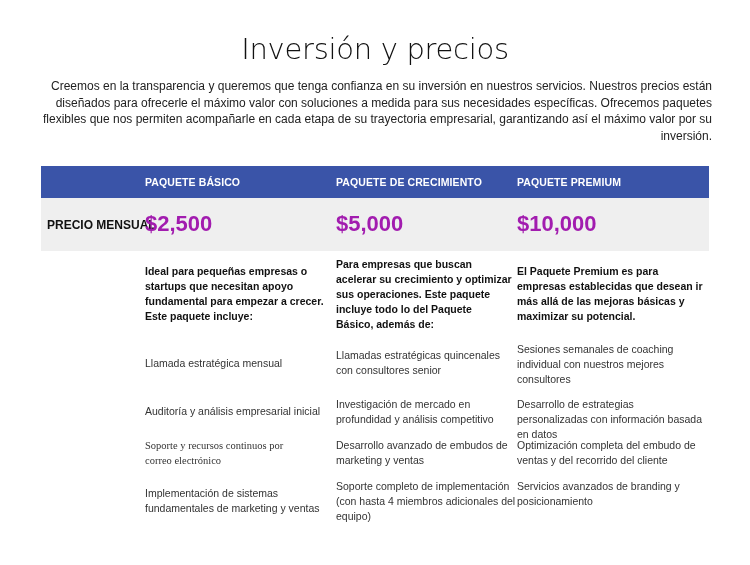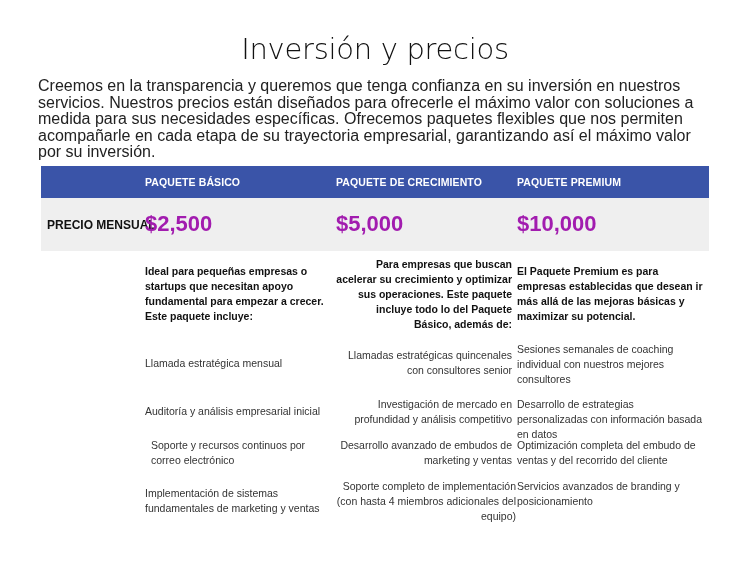--- a/index.html
+++ b/index.html
@@ -3,34 +3,34 @@
 <meta charset="utf-8">
 <style>
   * { box-sizing: border-box; margin: 0; padding: 0; }
   html, body { width: 750px; height: 565px; background: #ffffff; overflow: hidden; }
   body { font-family: "Liberation Sans", "DejaVu Sans", sans-serif; color: #111; position: relative; }
   .title {
     position: absolute; left: 0; top: 32px; width: 750px; text-align: center;
     font-family: "DejaVu Sans", sans-serif; font-weight: 300; font-size: 29px; color: #111; letter-spacing: -0.3px;
   }
   .intro {
-    position: absolute; left: 38px; top: 78px; width: 674px; text-align: left;
-    font-size: 16px; line-height: 16.5px; color: #222;
+    position: absolute; left: 38px; top: 78px; width: 674px; text-align: right;
+    font-size: 12px; line-height: 16.5px; color: #222;
   }
   .table { position: absolute; left: 41px; top: 166px; width: 668px; }
   .hdr { height: 32px; background: #3a54a8; position: relative; }
   .hdr span {
     position: absolute; top: 10px; font-size: 10.5px; font-weight: bold; color: #fff; letter-spacing: 0.1px;
   }
   .price { height: 53px; background: #efefef; position: relative; }
   .price .lbl { position: absolute; left: 6px; top: 20px; font-size: 12px; font-weight: bold; color: #111; }
   .price .val { position: absolute; top: 13px; font-size: 22px; font-weight: bold; color: #a21caf; }
   .c1 { left: 104px; } .c2 { left: 295px; } .c3 { left: 476px; }
   .cell { position: absolute; font-size: 10.5px; line-height: 15px; color: #333; }
-  .cell.w1 { width: 180px; } .cell.w2 { width: 176px; text-align: right; } .cell.w3 { width: 190px; }
+  .cell.w1 { width: 180px; } .cell.w2 { width: 176px; } .cell.w3 { width: 190px; }
   .desc { font-weight: bold; color: #111; }
 </style>
 </head>
 <body>
 
 <h1 class="title">Inversión y precios</h1>
 <p class="intro">Creemos en la transparencia y queremos que tenga confianza en su inversión en nuestros servicios. Nuestros precios están diseñados para ofrecerle el máximo valor con soluciones a medida para sus necesidades específicas. Ofrecemos paquetes flexibles que nos permiten acompañarle en cada etapa de su trayectoria empresarial, garantizando así el máximo valor por su inversión.</p>
 
 <div class="table">
   <div class="hdr">
@@ -51,19 +51,19 @@
 <div class="cell desc w3" style="left:517px;top:264px;">El Paquete Premium es para empresas establecidas que desean ir más allá de las mejoras básicas y maximizar su potencial.</div>
 
 <div class="cell w1" style="left:145px;top:356px;">Llamada estratégica mensual</div>
 <div class="cell w2" style="left:336px;top:348px;">Llamadas estratégicas quincenales con consultores senior</div>
 <div class="cell w3" style="left:517px;top:342px;width:165px;">Sesiones semanales de coaching individual con nuestros mejores consultores</div>
 
 <div class="cell" style="left:145px;top:404px;width:190px;">Auditoría y análisis empresarial inicial</div>
 <div class="cell w2" style="left:336px;top:397px;">Investigación de mercado en profundidad y análisis competitivo</div>
 <div class="cell w3" style="left:517px;top:397px;">Desarrollo de estrategias personalizadas con información basada en datos</div>
 
-<div class="cell" style="left:151px;top:438px;width:165px;">Soporte y recursos continuos por correo electrónico</div>
+<div class="cell" style="left:145px;top:438px;width:165px;font-family:Liberation Serif, serif;">Soporte y recursos continuos por correo electrónico</div>
 <div class="cell w2" style="left:336px;top:438px;">Desarrollo avanzado de embudos de marketing y ventas</div>
 <div class="cell w3" style="left:517px;top:438px;">Optimización completa del embudo de ventas y del recorrido del cliente</div>
 
 <div class="cell w1" style="left:145px;top:486px;">Implementación de sistemas fundamentales de marketing y ventas</div>
 <div class="cell w2" style="left:336px;top:479px;width:180px;">Soporte completo de implementación (con hasta 4 miembros adicionales del equipo)</div>
 <div class="cell w3" style="left:517px;top:479px;width:170px;">Servicios avanzados de branding y posicionamiento</div>
 
 </body></html>

